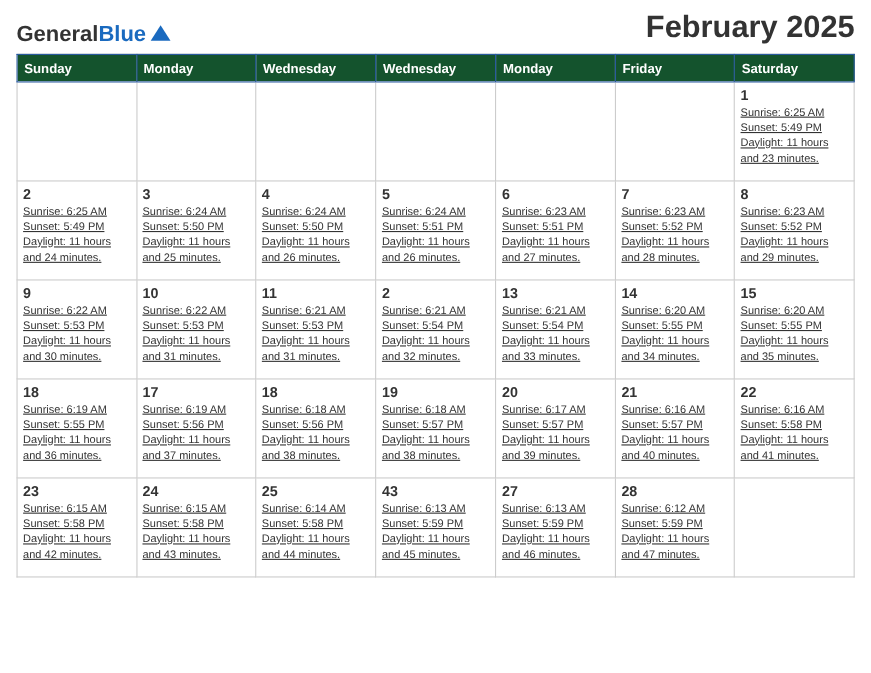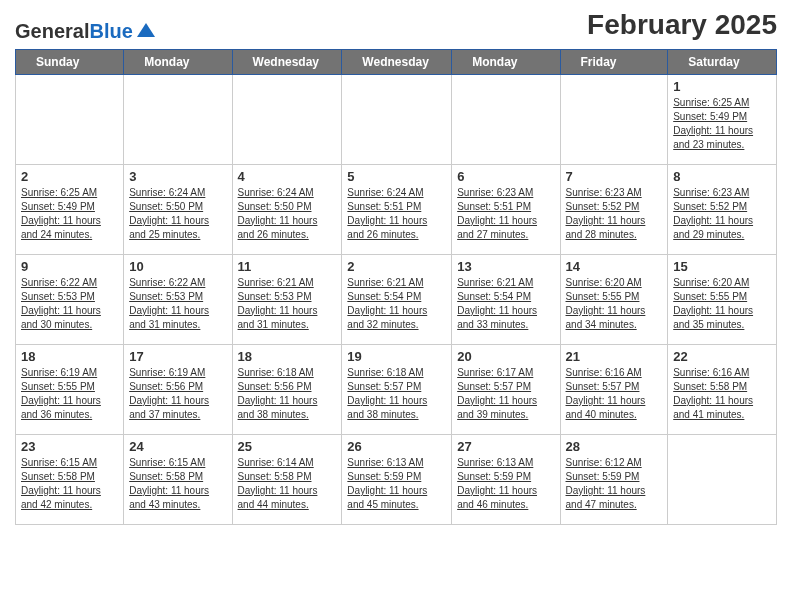--- a/index.html
+++ b/index.html
@@ -35,24 +35,24 @@
       font-size: 14px;
       color: #555;
       margin-top: 2px;
     }
     .calendar {
       width: 100%;
       border-collapse: collapse;
       font-size: 11px;
     }
     .calendar thead tr th {
-      background-color: #737373;
+      background-color: #14532d;
       color: #fff;
       text-align: left;
-      padding: 5px 20px;
+      padding: 5px 6px;
       font-size: 12px;
       font-weight: bold;
       border: 1px solid #2a5a9f;
     }
     .calendar tbody tr td {
       border: 1px solid #ccc;
       vertical-align: top;
       padding: 4px 5px;
       width: 110px;
       min-height: 80px;
@@ -216,21 +216,21 @@
         </td>
         <td>
           <span class="cell-day">24</span>
           <div class="cell-info">Sunrise: 6:15 AM<br>Sunset: 5:58 PM<br>Daylight: 11 hours and 43 minutes.</div>
         </td>
         <td>
           <span class="cell-day">25</span>
           <div class="cell-info">Sunrise: 6:14 AM<br>Sunset: 5:58 PM<br>Daylight: 11 hours and 44 minutes.</div>
         </td>
         <td>
-          <span class="cell-day">26</span>
+          <span class="cell-day">43</span>
           <div class="cell-info">Sunrise: 6:13 AM<br>Sunset: 5:59 PM<br>Daylight: 11 hours and 45 minutes.</div>
         </td>
         <td>
           <span class="cell-day">27</span>
           <div class="cell-info">Sunrise: 6:13 AM<br>Sunset: 5:59 PM<br>Daylight: 11 hours and 46 minutes.</div>
         </td>
         <td>
           <span class="cell-day">28</span>
           <div class="cell-info">Sunrise: 6:12 AM<br>Sunset: 5:59 PM<br>Daylight: 11 hours and 47 minutes.</div>
         </td>

